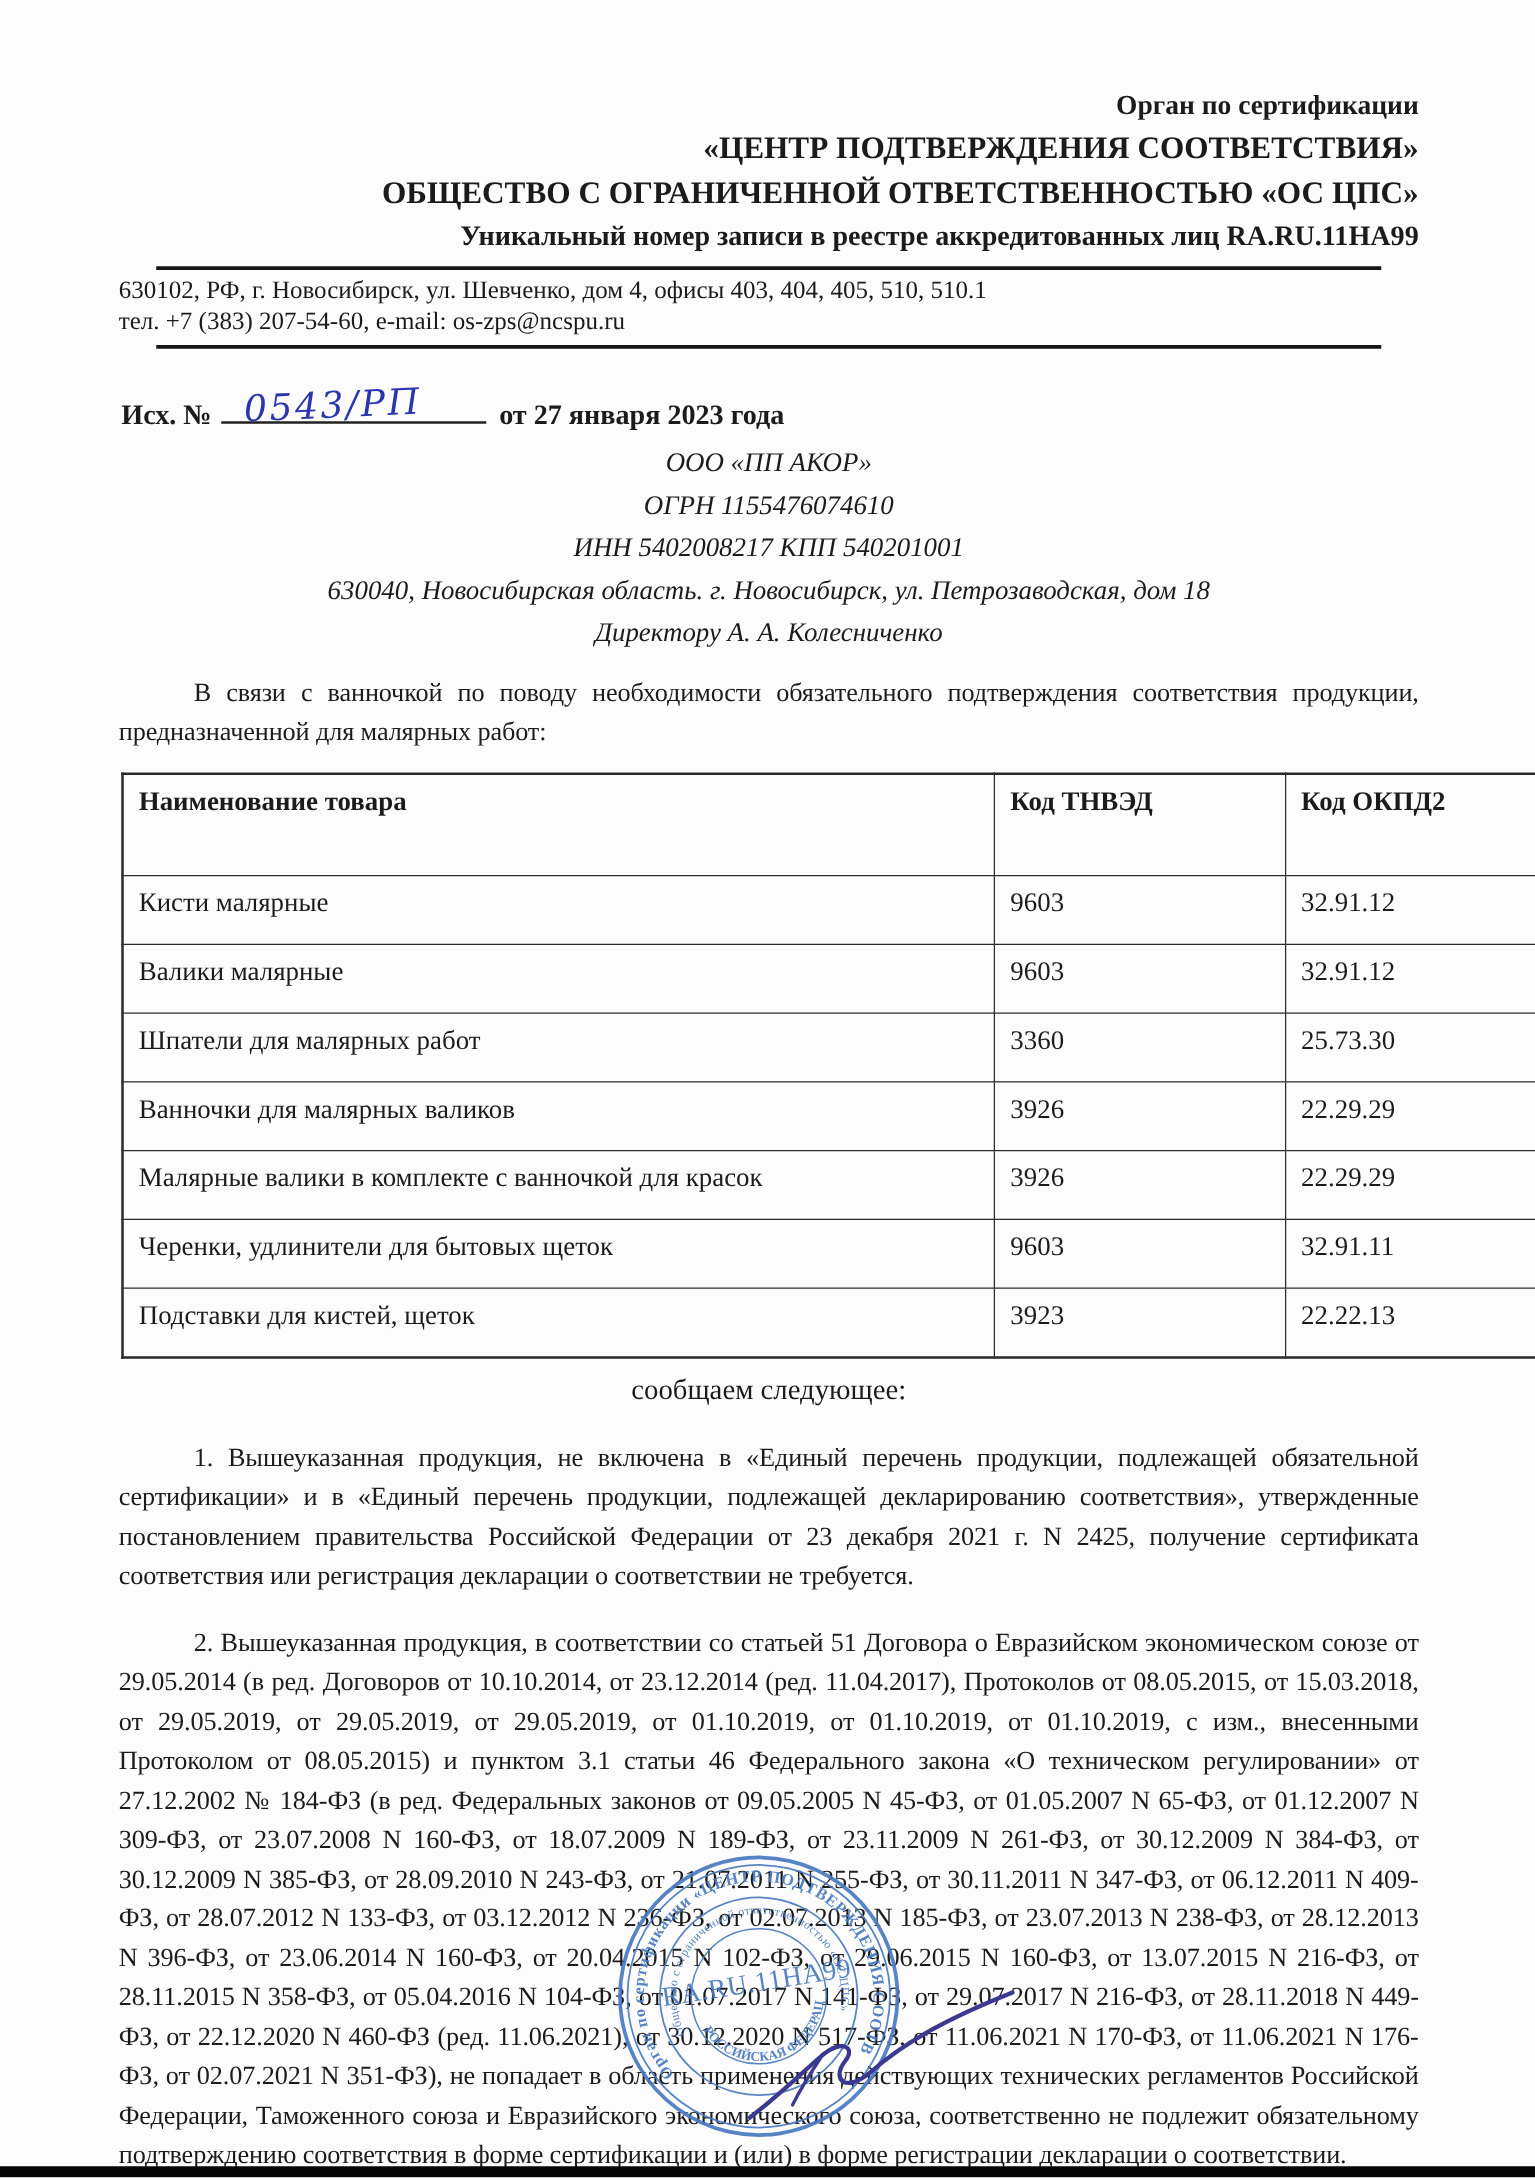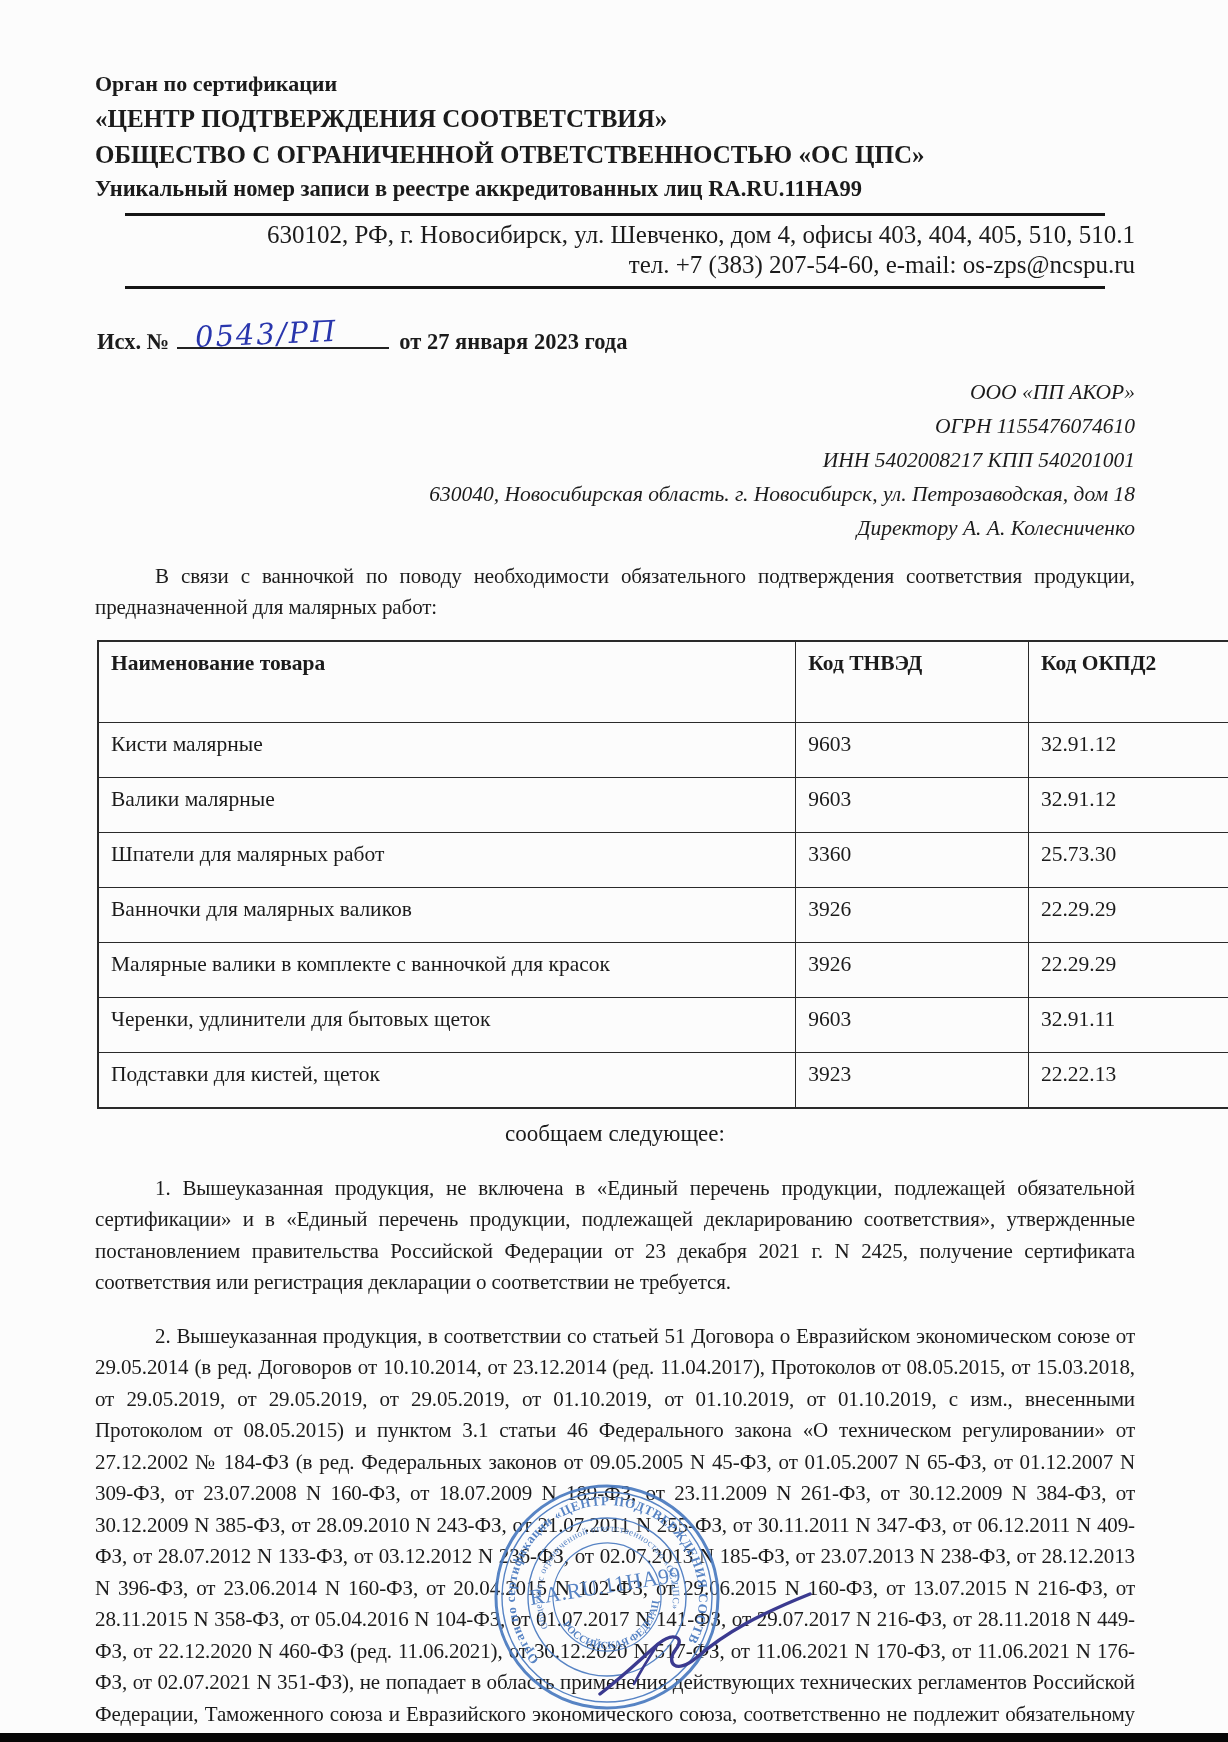--- a/index.html
+++ b/index.html
@@ -8,46 +8,46 @@
     width:1228px;height:1742px;
     margin:0 auto;
     background:#fcfcfc;
     font-family:"Liberation Serif","DejaVu Serif",serif;
     color:#1b1b1b;
     overflow:hidden;
   }
   .content{padding:70px 93px 0 95px;}
 
   
-  .letterhead{text-align:left;line-height:1.28;}
+  .letterhead{text-align:right;line-height:1.28;}
   .lh1{font-size:22px;font-weight:bold;margin:0 0 5px;}
   .lh2{font-size:25px;font-weight:bold;margin:0 0 4px;}
   .lh3{font-size:25px;font-weight:bold;margin:0 0 4px;}
   .lh4{font-size:22.5px;font-weight:bold;margin:0;}
   .head-rule{height:3px;background:#161616;margin:9px 30px 5px;}
   .head-rule.bottom{margin-top:7px;}
-  .addr{font-size:25px;text-align:right;margin:2px 0 0;}
+  .addr{font-size:20px;text-align:left;margin:2px 0 0;}
 
   
   .ref-row{margin:28px 0 0 2px;font-size:22.5px;font-weight:bold;white-space:nowrap;}
   .ref-underline{
     display:inline-block;width:212px;margin:0 10px 0 8px;
     border-bottom:2.5px solid #222;text-align:center;vertical-align:baseline;
     position:relative;height:30px;
   }
   .handwritten{
     position:absolute;left:18px;bottom:-4px;
     font-size:29px;font-weight:normal;font-style:italic;
     color:#2936ad;letter-spacing:2px;
     transform:rotate(-2.5deg);
     font-family:"DejaVu Serif",serif;
   }
 
   
-  .recipient{margin-top:20px;text-align:right;font-style:italic;
+  .recipient{margin-top:8px;text-align:center;font-style:italic;
     font-size:21.5px;line-height:34px;}
 
   
   .para{
     font-size:21px;line-height:31.5px;text-align:justify;
     text-indent:60px;margin:0;letter-spacing:-0.1px;
   }
   .intro{margin-top:16px;}
 
   

